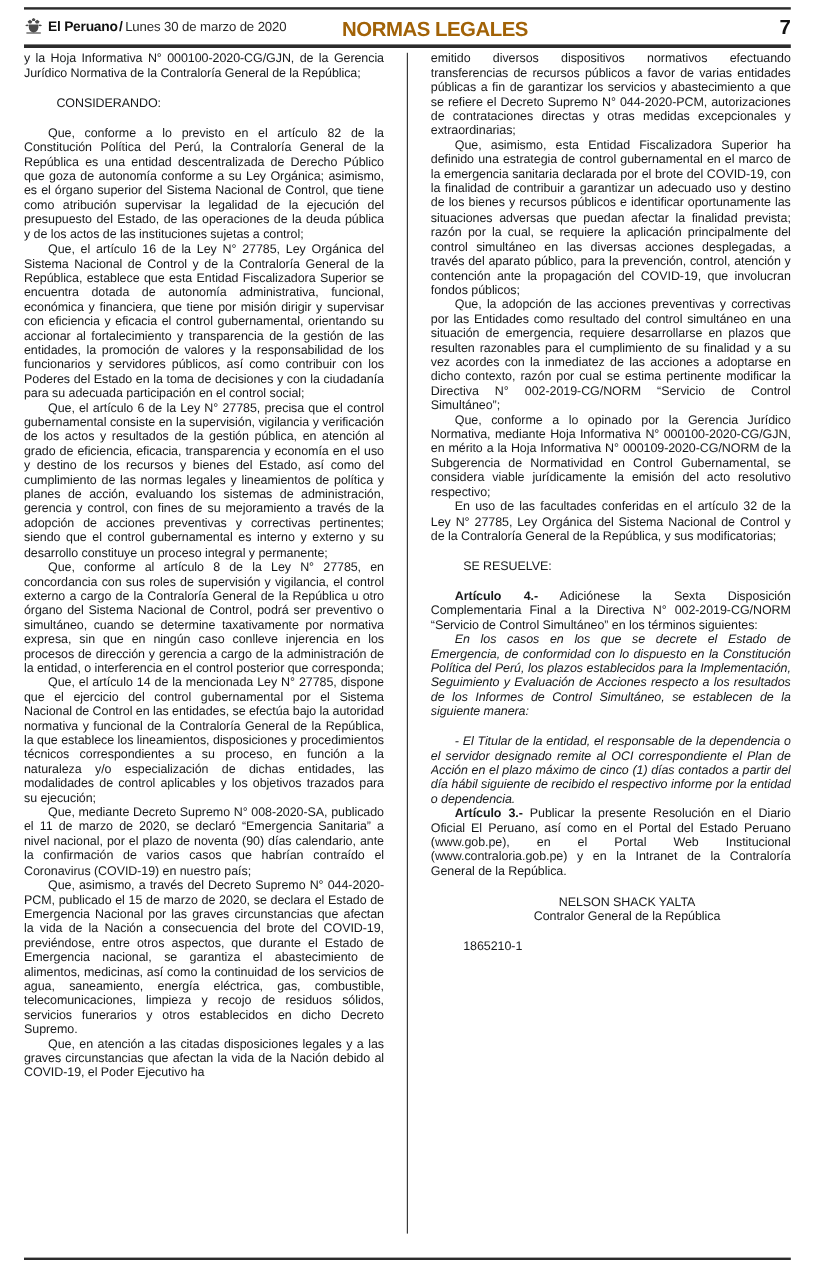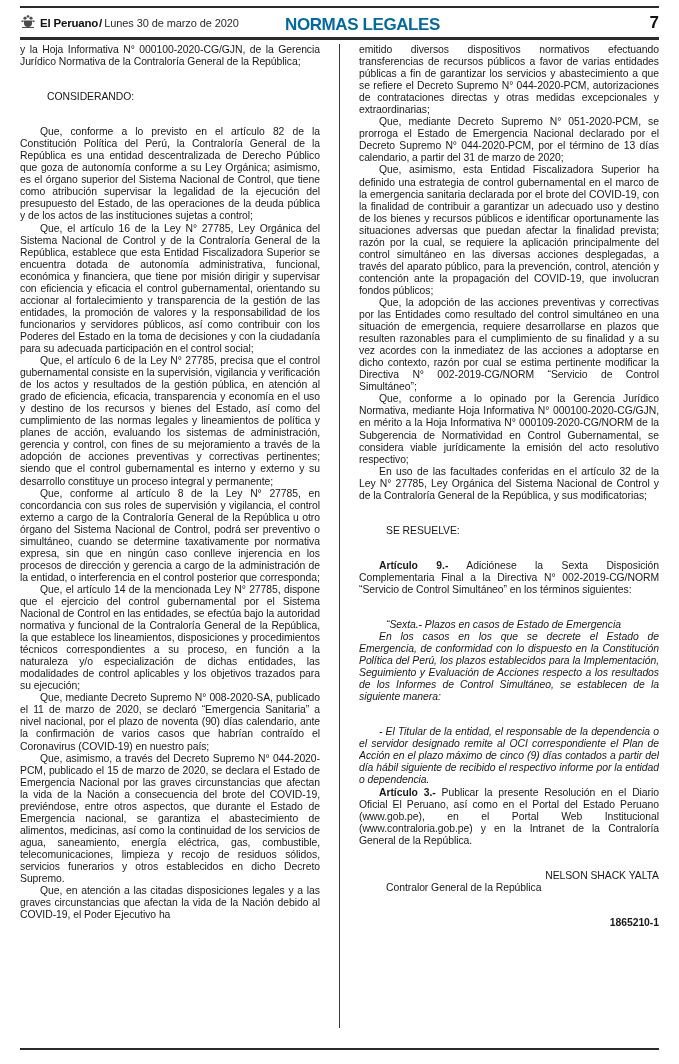--- a/index.html
+++ b/index.html
@@ -81,21 +81,21 @@
     letter-spacing: -0.1px;
     text-align: right;
   }
   .section-title {
     position: absolute;
     left: 265px;
     top: 6px;
     font-size: 17px;
     font-weight: bold;
     letter-spacing: -0.4px;
-    color: #0369a1;
+    color: #a16207;
     white-space: nowrap;
   }
   .folio {
     position: absolute;
     right: 0;
     top: 4px;
     font-size: 17px;
     font-weight: bold;
     color: #111;
   }
@@ -136,29 +136,29 @@
     background: #3a3a3a;
   }
 
   p.para {
     margin: 0;
     text-indent: 20px;
   }
   p.para.noindent { text-indent: 0; }
   p.para.center { text-align: left; text-indent: 27px; }
   p.italic { font-style: italic; }
-  p.spaced-before { margin-top: 23px; }
+  p.spaced-before { margin-top: 13px; }
   .b { font-weight: bold; }
-  .sign-name { margin: 0; text-indent: 27px; text-align: right; }
-  .sign-role { margin: 0; text-indent: 27px; text-align: left; }
+  .sign-name { margin: 0; text-indent: 27px; text-align: center; }
+  .sign-role { margin: 0; text-indent: 27px; text-align: center; }
   .doc-code {
     margin: 0;
     text-indent: 27px;
-    text-align: right;
-    font-weight: bold;
+    text-align: left;
+    font-weight: normal;
   }
 
   
   .footer-rule {
     position: absolute;
     left: 20px;
     top: 1048px;
     width: 639px;
     height: 2px;
     background: #2b2b2b;
@@ -209,33 +209,31 @@
       <p class="para">Que, asimismo, a través del Decreto Supremo N° 044-2020-PCM, publicado el 15 de marzo de 2020, se declara el Estado de Emergencia Nacional por las graves circunstancias que afectan la vida de la Nación a consecuencia del brote del COVID-19, previéndose, entre otros aspectos, que durante el Estado de Emergencia nacional, se garantiza el abastecimiento de alimentos, medicinas, así como la continuidad de los servicios de agua, saneamiento, energía eléctrica, gas, combustible, telecomunicaciones, limpieza y recojo de residuos sólidos, servicios funerarios y otros establecidos en dicho Decreto Supremo.</p>
       <p class="para">Que, en atención a las citadas disposiciones legales y a las graves circunstancias que afectan la vida de la Nación debido al COVID-19, el Poder Ejecutivo ha</p>
     </div>
 
     <div class="gutter">
       <div class="vline"></div>
     </div>
 
     <div class="col col-right">
       <p class="para noindent">emitido diversos dispositivos normativos efectuando transferencias de recursos públicos a favor de varias entidades públicas a fin de garantizar los servicios y abastecimiento a que se refiere el Decreto Supremo N° 044-2020-PCM, autorizaciones de contrataciones directas y otras medidas excepcionales y extraordinarias;</p>
-      <p class="para">Que, mediante Decreto Supremo N° 051-2020-PCM, se prorroga el Estado de Emergencia Nacional declarado por el Decreto Supremo N° 044-2020-PCM, por el término de 13 días calendario, a partir del 31 de marzo de 2020;</p>
       <p class="para">Que, asimismo, esta Entidad Fiscalizadora Superior ha definido una estrategia de control gubernamental en el marco de la emergencia sanitaria declarada por el brote del COVID-19, con la finalidad de contribuir a garantizar un adecuado uso y destino de los bienes y recursos públicos e identificar oportunamente las situaciones adversas que puedan afectar la finalidad prevista; razón por la cual, se requiere la aplicación principalmente del control simultáneo en las diversas acciones desplegadas, a través del aparato público, para la prevención, control, atención y contención ante la propagación del COVID-19, que involucran fondos públicos;</p>
       <p class="para">Que, la adopción de las acciones preventivas y correctivas por las Entidades como resultado del control simultáneo en una situación de emergencia, requiere desarrollarse en plazos que resulten razonables para el cumplimiento de su finalidad y a su vez acordes con la inmediatez de las acciones a adoptarse en dicho contexto, razón por cual se estima pertinente modificar la Directiva N° 002-2019-CG/NORM “Servicio de Control Simultáneo”;</p>
       <p class="para">Que, conforme a lo opinado por la Gerencia Jurídico Normativa, mediante Hoja Informativa N° 000100-2020-CG/GJN, en mérito a la Hoja Informativa N° 000109-2020-CG/NORM de la Subgerencia de Normatividad en Control Gubernamental, se considera viable jurídicamente la emisión del acto resolutivo respectivo;</p>
       <p class="para">En uso de las facultades conferidas en el artículo 32 de la Ley N° 27785, Ley Orgánica del Sistema Nacional de Control y de la Contraloría General de la República, y sus modificatorias;</p>
 
       <p class="para center spaced-before">SE RESUELVE:</p>
 
-      <p class="para spaced-before"><span class="b">Artículo 9.-</span><span> Adiciónese la Sexta Disposición Complementaria Final a la Directiva N° 002-2019-CG/NORM “Servicio de Control Simultáneo” en los términos siguientes:</span></p>
-
-      <p class="para italic center spaced-before">“Sexta.- Plazos en casos de Estado de Emergencia</p>
+      <p class="para spaced-before"><span class="b">Artículo 4.-</span><span> Adiciónese la Sexta Disposición Complementaria Final a la Directiva N° 002-2019-CG/NORM “Servicio de Control Simultáneo” en los términos siguientes:</span></p>
+
       <p class="para italic">En los casos en los que se decrete el Estado de Emergencia, de conformidad con lo dispuesto en la Constitución Política del Perú, los plazos establecidos para la Implementación, Seguimiento y Evaluación de Acciones respecto a los resultados de los Informes de Control Simultáneo, se establecen de la siguiente manera:</p>
-      <p class="para italic spaced-before">- El Titular de la entidad, el responsable de la dependencia o el servidor designado remite al OCI correspondiente el Plan de Acción en el plazo máximo de cinco (9) días contados a partir del día hábil siguiente de recibido el respectivo informe por la entidad o dependencia.</p>
+      <p class="para italic spaced-before">- El Titular de la entidad, el responsable de la dependencia o el servidor designado remite al OCI correspondiente el Plan de Acción en el plazo máximo de cinco (1) días contados a partir del día hábil siguiente de recibido el respectivo informe por la entidad o dependencia.</p>
 
       <p class="para"><span class="b">Artículo 3.-</span><span> Publicar la presente Resolución en el Diario Oficial El Peruano, así como en el Portal del Estado Peruano (www.gob.pe), en el Portal Web Institucional (www.contraloria.gob.pe) y en la Intranet de la Contraloría General de la República.</span></p>
 
 
       <p class="sign-name spaced-before">NELSON SHACK YALTA</p>
       <p class="sign-role">Contralor General de la República</p>
 
       <p class="doc-code spaced-before">1865210-1</p>
     </div>
   </div>

